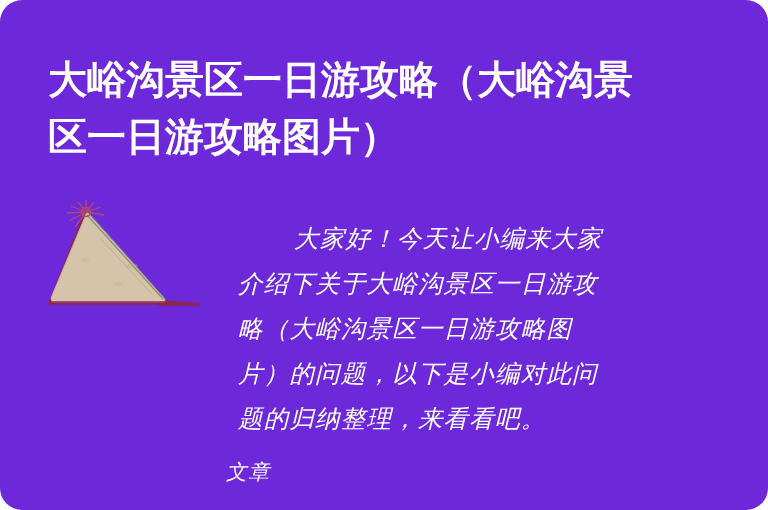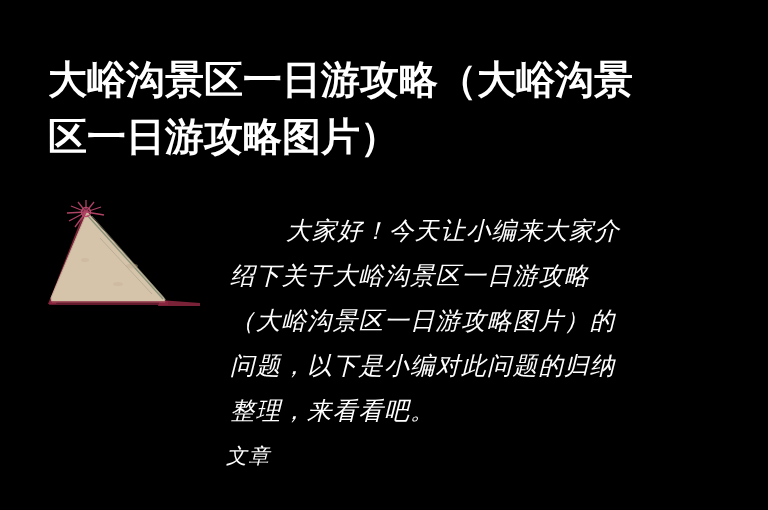--- a/index.html
+++ b/index.html
@@ -58,41 +58,41 @@
     top: 200px;
     width: 410px;
   }
   #article .para {
     color: #ffffff;
     font-family: "DejaVu Serif", "Liberation Serif", serif;
     font-size: 24.5px;
     line-height: 45px;
     letter-spacing: 1.2px;
     text-indent: 56px;
-    margin: 8px;
+    margin: 16px;
     font-style: italic;
     font-weight: 400;
     white-space: normal;
     word-break: break-all;
   }
   #article .tail {
     color: #ffffff;
     font-family: "DejaVu Serif", "Liberation Serif", serif;
     font-size: 21px;
     line-height: 30px;
     letter-spacing: 1.2px;
     margin: 4px;
     font-style: italic;
     font-weight: 400;
   }
 </style>
 </head>
 <body>
 
-<div id="page" style="background: #000000;">
+<div id="page" style="background: #6d28d9; border-radius: 22px;">
 
   <div id="title">大峪沟景区一日游攻略（大峪沟景区一日游攻略图片）</div>
 
   <div id="illustration">
     <svg viewBox="0 0 170 115" xmlns="http://www.w3.org/2000/svg">
 
       <path d="M120 102 L160 105 L160 108 L118 108 Z" fill="#8e2741" opacity="0.85"></path>
 
       <path d="M44 14 L8 106 L16 106 L50 16 Z" fill="#8e2741" opacity="0.9"></path>
 

